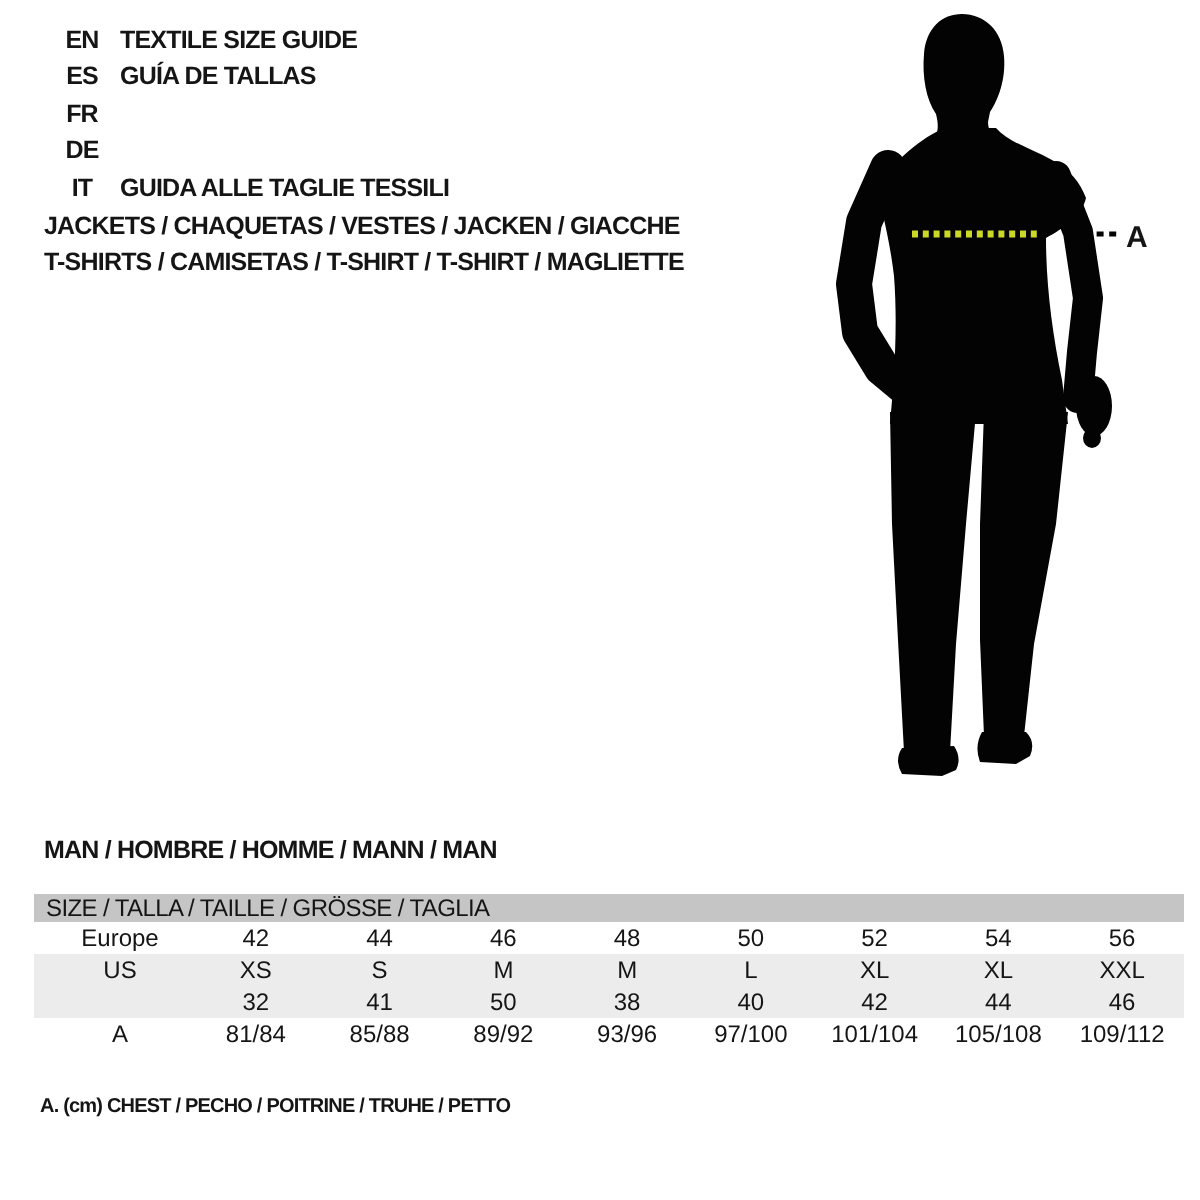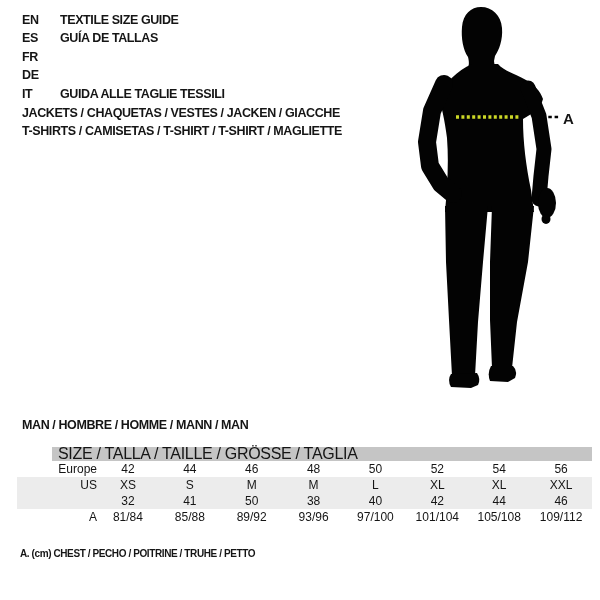--- a/index.html
+++ b/index.html
@@ -16,21 +16,21 @@
     background: #ffffff;
     font-family: "Liberation Sans", sans-serif;
     color: var(--text);
     position: relative;
     overflow: hidden;
   }
   .abs { position: absolute; }
 
   
   .lang-list { left: 22px; top: 11px; }
-  .lang-row { display: flex; font-weight: 700; font-size: 12.5px; line-height: 18.4px; letter-spacing: -0.4px; }
+  .lang-row { display: flex; font-weight: 700; font-size: 12.5px; line-height: 18.4px; letter-spacing: -0.4px; text-align: center; }
   .lang-code { width: 38px; }
 
   
   .categories { left: 22px; top: 104px; font-weight: 700; font-size: 12.5px; line-height: 18.2px; letter-spacing: -0.4px; }
 
   
   .figure { left: 400px; top: 0px; width: 200px; height: 400px; }
   .figure .solid { fill: var(--silhouette); stroke: none; }
   .figure .limb { fill: none; stroke: var(--silhouette); stroke-linecap: round; stroke-linejoin: round; }
   .figure .chest-dash { stroke: var(--measure_dash); stroke-width: 3.5; stroke-dasharray: 3 2.4; }
@@ -39,25 +39,25 @@
 
   
   .section-title { left: 22px; top: 418px; font-weight: 700; font-size: 12.5px; letter-spacing: -0.4px; text-align: center; }
 
   
   .size-table { left: 17px; top: 447px; width: 575px; font-size: 12px; }
   .t-header {
     background: var(--header_bg);
     height: 14px; line-height: 14px;
     padding-left: 6px;
-    font-size: 16px; letter-spacing: -0.3px; margin-left: 35px;
+    font-size: 12px; letter-spacing: -0.3px;
   }
   .t-row { display: flex; height: 16px; line-height: 16px; }
   .t-row.shaded { background: var(--alt_row_bg); }
-  .t-label { width: 80px; padding-left: 6px; text-align: right; }
+  .t-label { width: 80px; padding-left: 6px; text-align: center; }
   .t-cell { flex: 1; text-align: center; }
 
   
   .footnote { left: 20px; top: 548px; font-weight: 700; font-size: 10px; letter-spacing: -0.4px; }
 </style>
 </head>
 <body>
 
 <div class="abs lang-list">
   <div class="lang-row">

